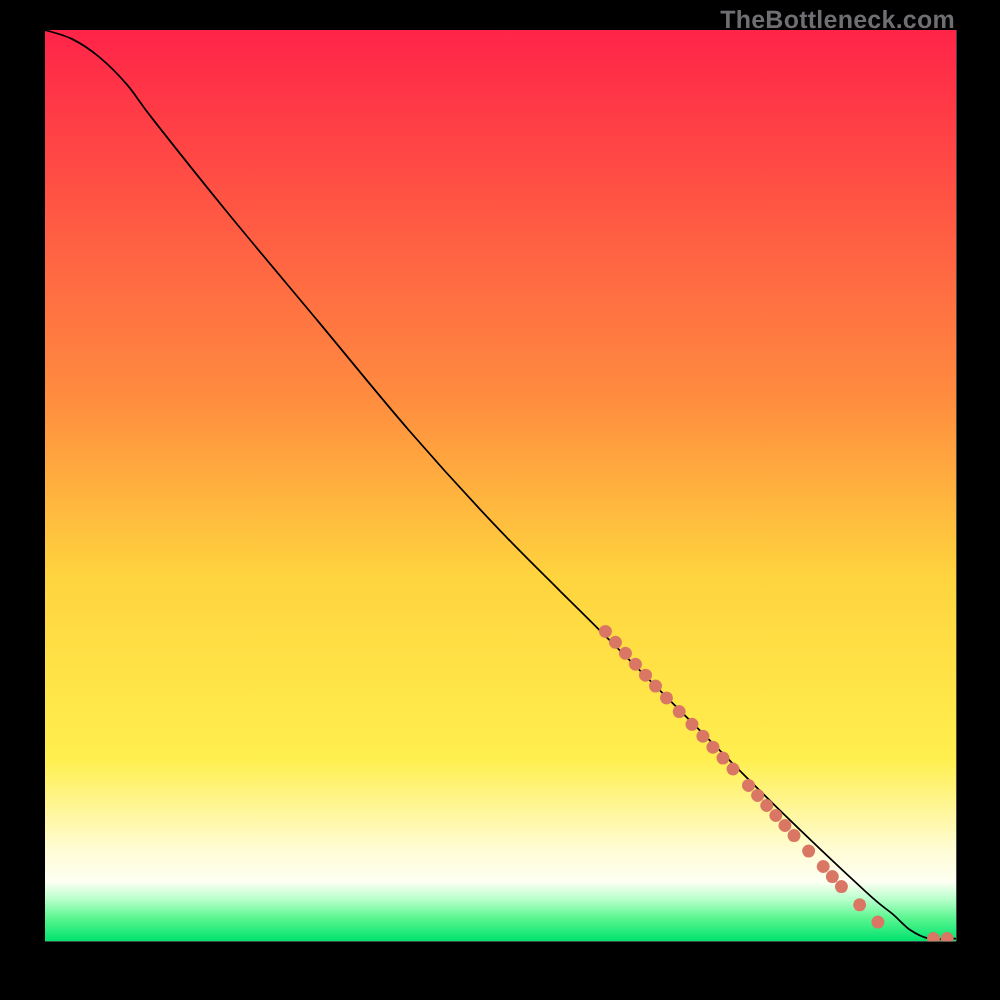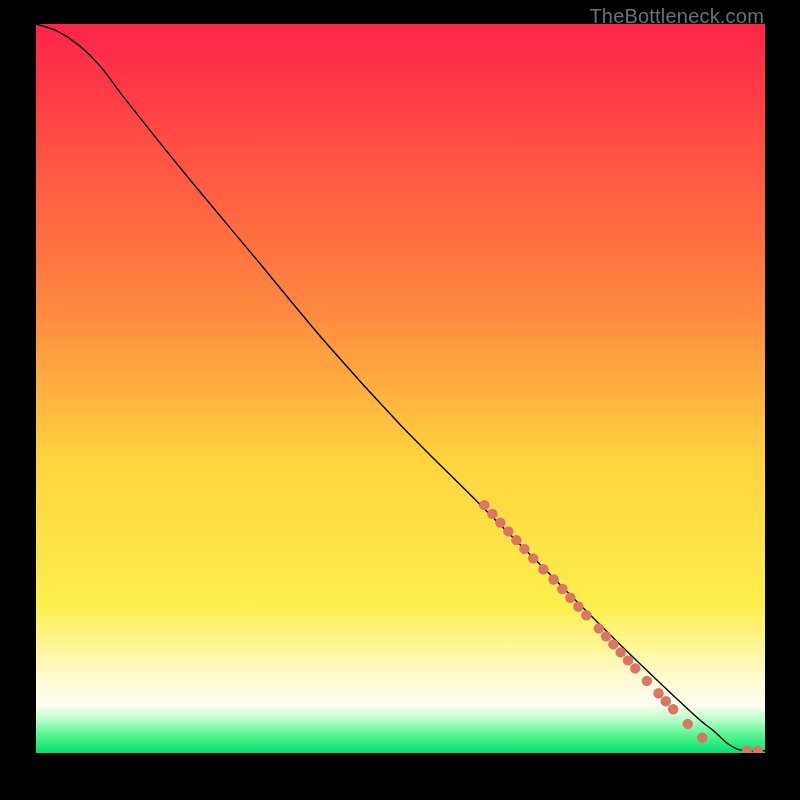--- a/index.html
+++ b/index.html
@@ -18,21 +18,21 @@
     height: 729px;
     background: #fff;
   }
   .watermark {
     position: absolute;
     top: 5px;
     right: 36px;
     color: #6f6f73;
     font-family: Arial, Helvetica, sans-serif;
     font-size: 20px;
-    font-weight: 400;
+    font-weight: 700;
     letter-spacing: 0.2px;
     z-index: 5;
   }
   svg { display: block; }
 </style>
 </head>
 <body>
 
 <div class="watermark">TheBottleneck.com</div>
 

